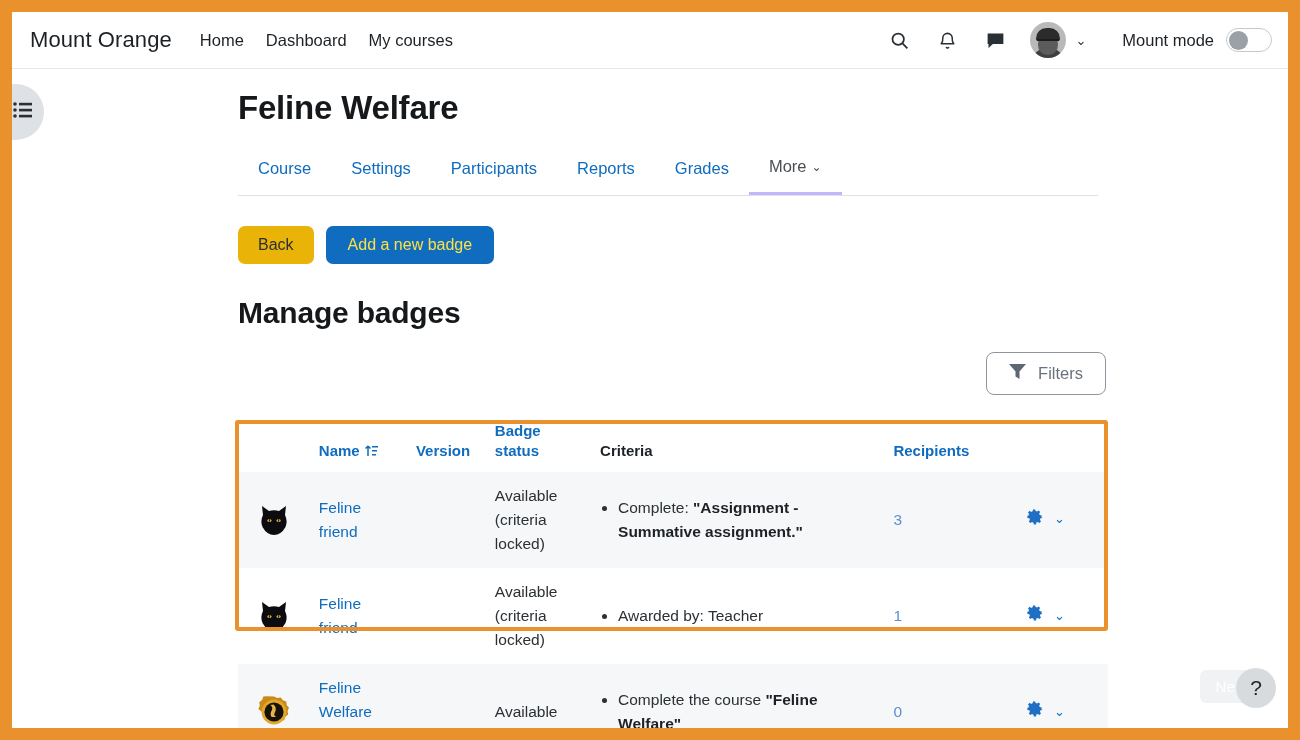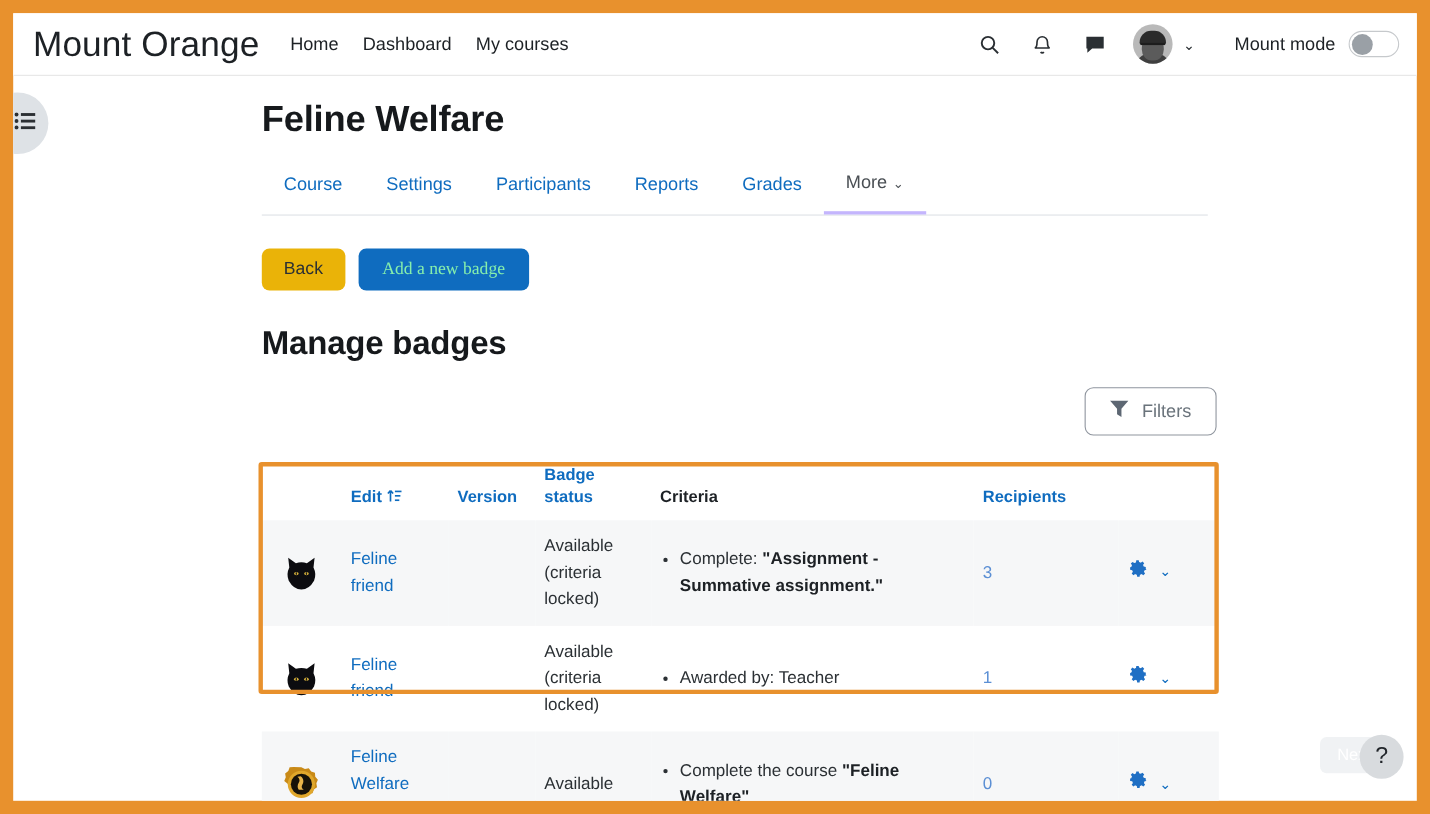--- a/index.html
+++ b/index.html
@@ -27,21 +27,21 @@
   .navbar {
     position: relative;
     height: 57px;
     display: flex;
     align-items: center;
     padding: 0 16px 0 12px;
     border-bottom: 1px solid #e6e6e6;
     background: #fff;
   }
   .brand {
-    font-size: 32px;
+    font-size: 22px;
     color: #1d2125;
     letter-spacing: .1px;
     margin-right: 28px;
     margin-left: 6px;
     white-space: nowrap;
   }
   .nav-links { display: flex; align-items: center; gap: 22px; text-align: center; }
   .nav-link {
     font-size: 16.5px;
     color: #1d2125;
@@ -165,21 +165,21 @@
   .btn {
     font-size: 16px;
     border: none;
     border-radius: 7px;
     padding: 10px 20px;
     cursor: pointer;
     font-family: inherit;
     white-space: nowrap;
   }
   .btn-secondary { background: #eab308; color: #2b3034; }
-  .btn-primary { background: #0f6cbf; color: #86efac; padding: 10px 22px; font-family: Liberation Serif, serif; }
+  .btn-primary { background: #0f6cbf; color: #fde047; padding: 10px 22px; }
 
   .page-title {
     font-size: 30px;
     font-weight: bold;
     color: #16191c;
     margin-top: 32px;
     letter-spacing: -.2px;
   }
 
   
@@ -374,21 +374,21 @@
           <span>Filters</span>
         </button>
       </div>
 
       <div class="table-wrap">
         <table class="badges">
           <thead>
             <tr>
               <th class="col-img"></th>
               <th class="col-name">
-                <span>Edit</span>
+                <span>Name</span>
                 <span>
                   <svg width="15" height="14" viewBox="0 0 15 14" style="vertical-align:-2px">
                     <path d="M4 12V2M4 2L1.6 4.6M4 2l2.4 2.6" stroke="#0f6cbf" stroke-width="1.5" fill="none"></path>
                     <rect x="8" y="2" width="6" height="1.5" fill="#0f6cbf"></rect>
                     <rect x="8" y="6" width="5" height="1.5" fill="#0f6cbf"></rect>
                     <rect x="8" y="10" width="4" height="1.5" fill="#0f6cbf"></rect>
                   </svg>
                 </span>
               </th>
               <th class="col-version">Version</th>

